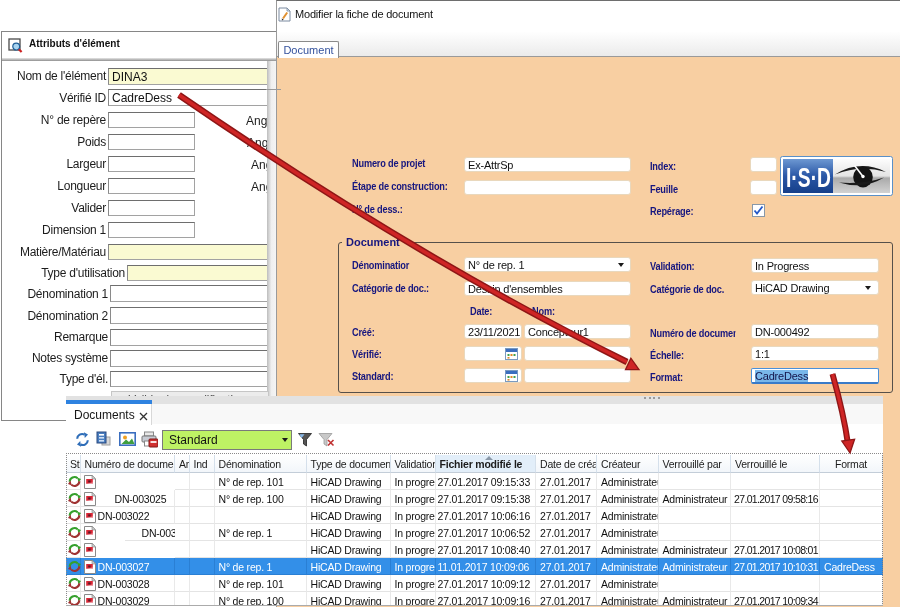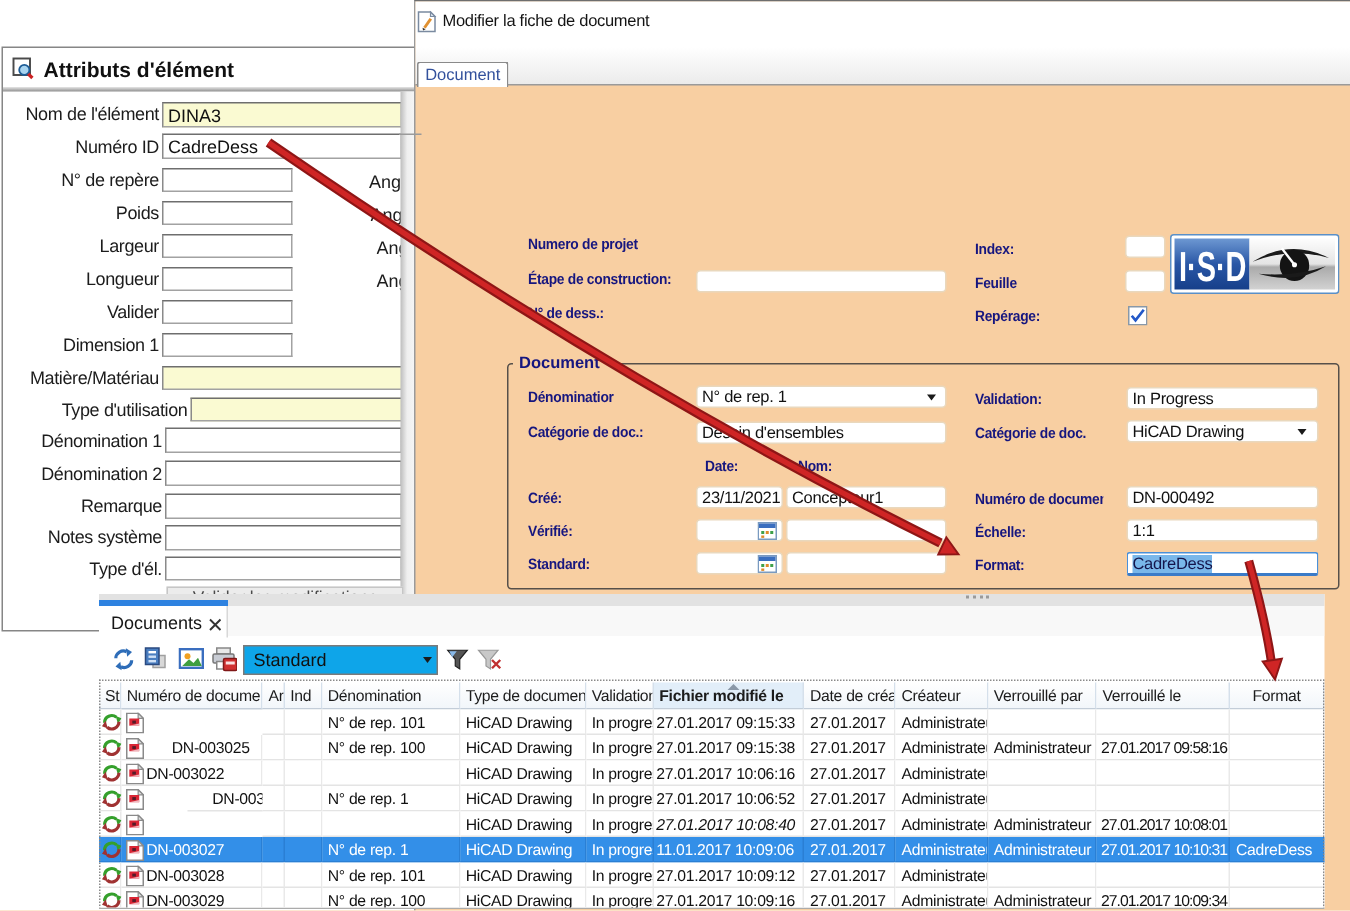--- a/index.html
+++ b/index.html
@@ -36,25 +36,25 @@
 <body>
 
 <div class="abs" id="ldlg">
   <div style="position:absolute;left:0;top:0;width:100%;height:26px;background:#fff"></div>
   <div style="position:absolute;left:0;top:26px;width:100%;height:3px;background:linear-gradient(#e6e6e6,#8f8f8f)"></div>
   <svg width="17" height="17" style="position:absolute;left:6px;top:6px" viewBox="0 0 17 17">
     <rect x="1" y="1" width="11" height="11" fill="none" stroke="#4a4a4a" stroke-width="1.3"></rect>
     <circle cx="8.2" cy="8.6" r="3.4" fill="#a8d4f0" stroke="#1d5c96" stroke-width="1.2"></circle>
     <line x1="10.8" y1="11.2" x2="13.6" y2="14" stroke="#cc2222" stroke-width="2.2"></line>
   </svg>
-  <span style="position:absolute;left:27px;top:6px;font-size:14px;font-weight:bold;color:#101010">Attributs d'élément</span>
+  <span style="position:absolute;left:27px;top:6px;font-size:10px;font-weight:bold;color:#101010">Attributs d'élément</span>
 
   <div class="llab" style="left:0;top:37.0px;width:104px">Nom de l'élément</div>
   <div class="linp yel" style="left:106px;top:35.5px;width:160px;height:17px">DINA3</div>
-  <div class="llab" style="left:0;top:58.5px;width:104px">Numéro ID</div>
+  <div class="llab" style="left:0;top:58.5px;width:104px">Vérifié ID</div>
   <div class="linp" style="left:106px;top:57px;width:160px;height:17px">CadreDess</div>
   <div class="llab" style="left:0;top:81.0px;width:104px">N° de repère</div>
   <div class="linp" style="left:106px;top:80px;width:87px;height:16px"></div>
   <div class="llab" style="left:0;top:103.0px;width:104px">Poids</div>
   <div class="linp" style="left:106px;top:102px;width:87px;height:16px"></div>
   <div class="llab" style="left:0;top:125.0px;width:104px">Largeur</div>
   <div class="linp" style="left:106px;top:124px;width:87px;height:16px"></div>
   <div class="llab" style="left:0;top:147.0px;width:104px">Longueur</div>
   <div class="linp" style="left:106px;top:146px;width:87px;height:16px"></div>
   <div class="llab" style="left:0;top:169.0px;width:104px">Valider</div>
@@ -88,20 +88,21 @@
   <svg width="14" height="15" style="position:absolute;left:1px;top:6px" viewBox="0 0 14 15">
     <path d="M1,1 h8 l3,3 v10 h-11 z" fill="#fff" stroke="#7a8aa0" stroke-width="1"></path>
     <path d="M9,1 l3,3 h-3 z" fill="#dce6f0" stroke="#7a8aa0" stroke-width="0.8"></path>
     <line x1="9.2" y1="5.5" x2="5" y2="11.5" stroke="#e09030" stroke-width="2"></line>
     <path d="M4,13.4 l1.8,-0.9 l-2.1,-1 z" fill="#333"></path>
   </svg>
   <span style="position:absolute;left:18px;top:7px;font-size:11px;letter-spacing:-0.2px;color:#141414">Modifier la fiche de document</span>
   <div style="position:absolute;left:1px;top:40px;width:61px;height:17px;background:#fff;border:1px solid #8a8a8a;border-bottom:none;border-radius:2px 2px 0 0;font-size:11px;color:#33519c;text-align:center;padding-top:2px">Document</div>
 
   <div class="olab" style="left:75px;top:157px">Numero de projet</div>
+  <div class="oinp" style="left:187px;top:156px;width:167px;height:15px;">Ex-AttrSp</div>
   <div class="olab" style="left:75px;top:180px">Étape de construction:</div>
   <div class="oinp" style="left:187px;top:179px;width:167px;height:15px;"></div>
   <div class="olab" style="left:75px;top:203px">N° de dess.:</div>
   <div class="olab" style="left:373px;top:160px">Index:</div>
   <div class="oinp" style="left:473px;top:156px;width:27px;height:15px;"></div>
   <div class="olab" style="left:373px;top:183px">Feuille</div>
   <div class="oinp" style="left:473px;top:179px;width:27px;height:15px;"></div>
   <div class="olab" style="left:373px;top:205px">Repérage:</div>
   <svg width="13" height="13" style="position:absolute;left:475px;top:203px" viewBox="0 0 13 13">
     <rect x="0.5" y="0.5" width="12" height="12" fill="#fff" stroke="#8898a8"></rect>
@@ -207,21 +208,21 @@
     <circle cx="6" cy="6.5" r="2" fill="#f0a020"></circle>
     <path d="M2.5,13 L7,8.5 L10,11 L13,7.5 L15.5,13 Z" fill="#3f9e3f"></path>
   </svg>
   <svg width="17" height="17" style="position:absolute;left:75px;top:31px" viewBox="0 0 17 17">
     <rect x="3.5" y="1" width="9" height="4" fill="#e8e8e8" stroke="#888"></rect>
     <rect x="1" y="5" width="14" height="6" rx="1" fill="#c8ccd4" stroke="#777"></rect>
     <rect x="3.5" y="10" width="9" height="5" fill="#fff" stroke="#888"></rect>
     <rect x="8" y="8" width="9" height="8" rx="1" fill="#d03030" stroke="#801818"></rect>
     <rect x="9.5" y="10" width="6" height="2" fill="#fff" opacity="0.85"></rect>
   </svg>
-  <div style="position:absolute;left:96px;top:30px;width:130px;height:20px;background:#0ea5e9;border:1px solid #7a7a7a;font-size:12px;color:#111;padding:2px 0 0 6px">Standard</div>
+  <div style="position:absolute;left:96px;top:30px;width:130px;height:20px;background:#bef264;border:1px solid #7a7a7a;font-size:12px;color:#111;padding:2px 0 0 6px">Standard</div>
   <div style="position:absolute;left:216px;top:38px;width:0;height:0;border-left:3.5px solid transparent;border-right:3.5px solid transparent;border-top:4.5px solid #1a1a1a"></div>
   <svg width="17" height="17" style="position:absolute;left:231px;top:31px" viewBox="0 0 17 17">
     <path d="M1.5,2.5 h13 l-5,6 v6.5 l-3,-2 v-4.5 z" fill="#555" stroke="#222" stroke-width="0.8"></path>
     <path d="M2.5,3.2 h5 l-3,4 z" fill="#88b8e8"></path>
   </svg>
   <svg width="18" height="17" style="position:absolute;left:251px;top:31px" viewBox="0 0 18 17">
     <path d="M2,2.5 h13 l-5,6 v6.5 l-3,-2 v-4.5 z" fill="#c8c8c8" stroke="#9a9a9a" stroke-width="0.8"></path>
     <path d="M11,9 l5.5,5.5 M16.5,9 L11,14.5" stroke="#c03030" stroke-width="1.6"></path>
   </svg>
 
@@ -343,21 +344,21 @@
  <rect x="4.2" y="5.4" width="2.4" height="2" fill="#551c28"></rect>
  <path d="M2.2,8.8 l6.6,-1.4 v1.4 z" fill="#f0b8be"></path>
 </svg>
 <div class="cell" style="left:0px;top:141px;width:14.5px;"></div>
 <div class="cell" style="left:14.5px;top:141px;width:94.5px;margin-top:20px;"><span style="padding-left:13px">DN-003026</span></div>
 <div class="cell" style="left:109px;top:141px;width:14.5px;"></div>
 <div class="cell" style="left:123.5px;top:141px;width:25.0px;"></div>
 <div class="cell" style="left:148.5px;top:141px;width:92.0px;"></div>
 <div class="cell" style="left:240.5px;top:141px;width:84.0px;">HiCAD Drawing</div>
 <div class="cell" style="left:324.5px;top:141px;width:45.0px;">In progress</div>
-<div class="cell" style="left:369.5px;top:141px;width:100.5px;padding-left:2px;font-style:italic;">27.01.2017 10:08:40</div>
+<div class="cell" style="left:369.5px;top:141px;width:100.5px;padding-left:2px;">27.01.2017 10:08:40</div>
 <div class="cell" style="left:470px;top:141px;width:61px;">27.01.2017</div>
 <div class="cell" style="left:531px;top:141px;width:61.5px;">Administrateur</div>
 <div class="cell" style="left:592.5px;top:141px;width:72.5px;">Administrateur</div>
 <div class="cell" style="left:665px;top:141px;width:89px;padding-left:3px;letter-spacing:-0.65px;">27.01.2017 10:08:01</div>
 <div class="cell" style="left:754px;top:141px;width:63px;"></div>
 <svg width="13" height="13" viewBox="0 0 13 13" style="position:absolute;left:1.5px;top:143px">
  <path d="M1.7,6.8 A4.8,4.8 0 0 1 9.6,3.2" fill="none" stroke="#35a02c" stroke-width="2.1"></path>
  <path d="M9.1,2.4 L13,3.9 L10.6,7.5 Z" fill="#35a02c"></path>
  <path d="M11.3,6.2 A4.8,4.8 0 0 1 3.4,9.8" fill="none" stroke="#a03232" stroke-width="2.1"></path>
  <path d="M3.9,10.6 L0,9.1 L2.4,5.5 Z" fill="#a03232"></path>

